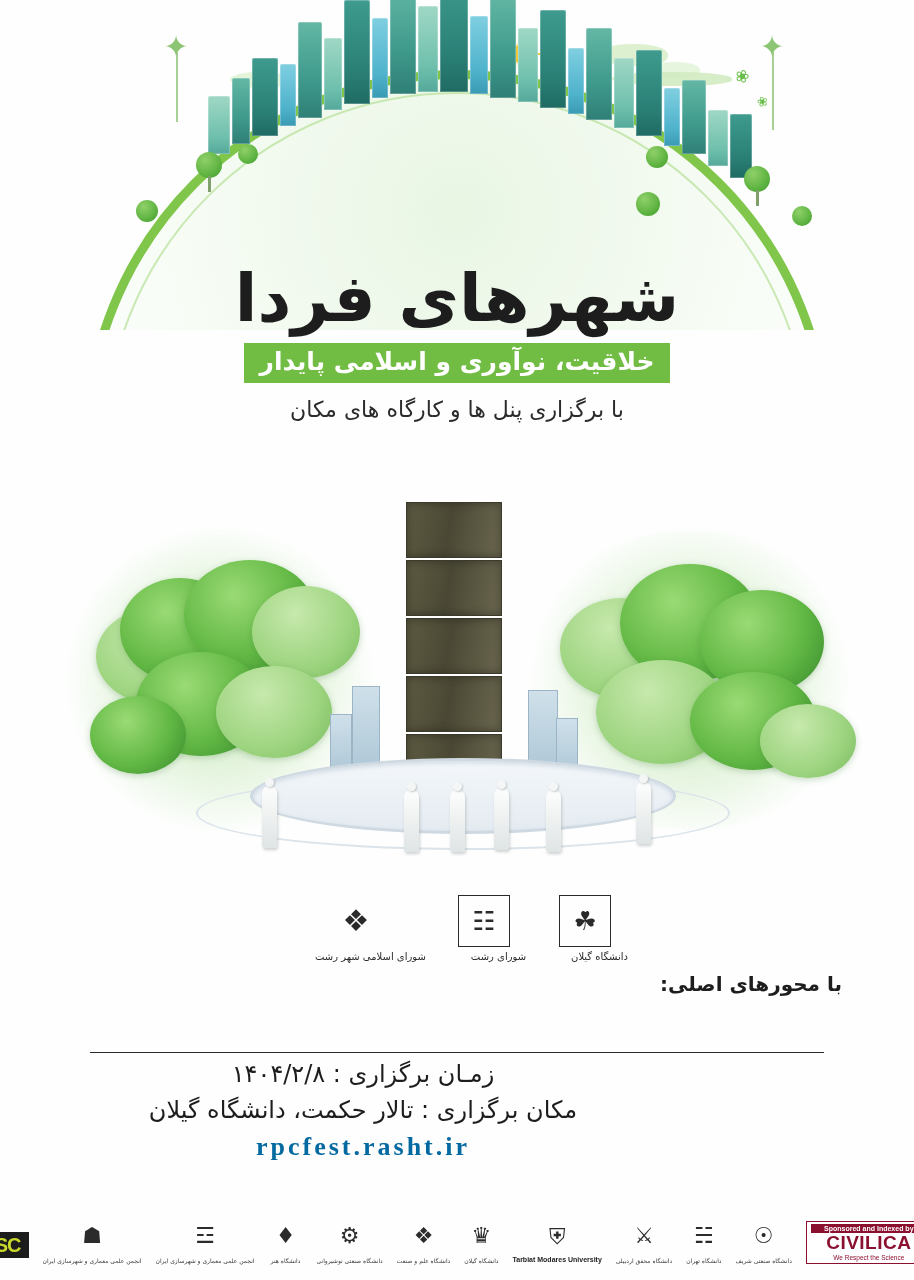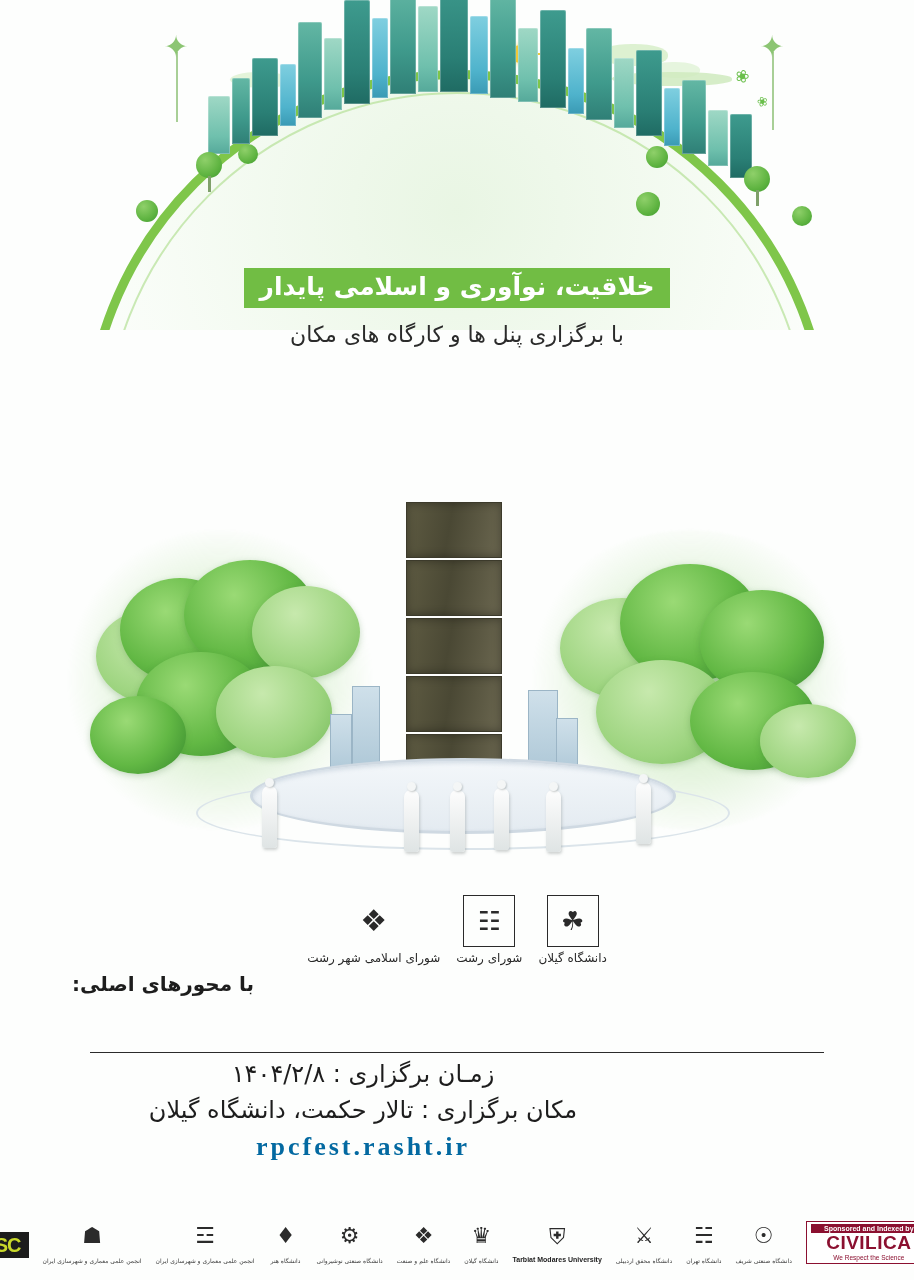--- a/index.html
+++ b/index.html
@@ -313,33 +313,34 @@
     line-height: 1;
     color: #2a2a2a;
     box-sizing: border-box;
   }
   .mid-logo .mark.round {
     border: none;
     border-radius: 50%;
     font-size: 30px;
   }
   .mid-logo .cap {
-    font-size: 12px;
+    font-size: 10px;
     margin-top: 4px;
     direction: rtl;
     white-space: nowrap;
+    margin-left: 29px;
   }
 
   
   .topics {
     position: absolute;
     top: 972px;
     right: 72px;
     width: 770px;
-    text-align: left;
+    text-align: right;
     direction: rtl;
   }
   .topics .lbl {
     font-size: 20px;
     font-weight: bold;
     color: #1d1d1d;
   }
   .topics .txt {
     margin-top: 10px;
     font-size: 20px;
@@ -528,20 +529,21 @@
       <div class="tree" style="left:646px;bottom:82px;width:22px;height:22px;"></div>
       <div class="tree" style="left:744px;bottom:58px;width:26px;height:26px;"></div>
       <div class="trunk" style="left:756px;bottom:44px;height:16px;"></div>
       <div class="tree" style="left:136px;bottom:28px;width:22px;height:22px;"></div>
       <div class="tree" style="left:792px;bottom:24px;width:20px;height:20px;"></div>
       <div class="tree" style="left:636px;bottom:34px;width:24px;height:24px;"></div>
     </div>
   </div>
 
   <div class="headline">
+    <div class="title">شهرهای فردا</div>
     <div>
       <span class="subtitle-bar">خلاقیت، نوآوری و اسلامی پایدار</span>
     </div>
     <div class="tagline">با برگزاری پنل ها و کارگاه های مکان</div>
   </div>
 
   <div class="illo">
     <div class="greenwash" style="left:60px;top:40px;width:320px;height:300px;"></div>
     <div class="greenwash" style="left:520px;top:40px;width:340px;height:300px;"></div>
 

